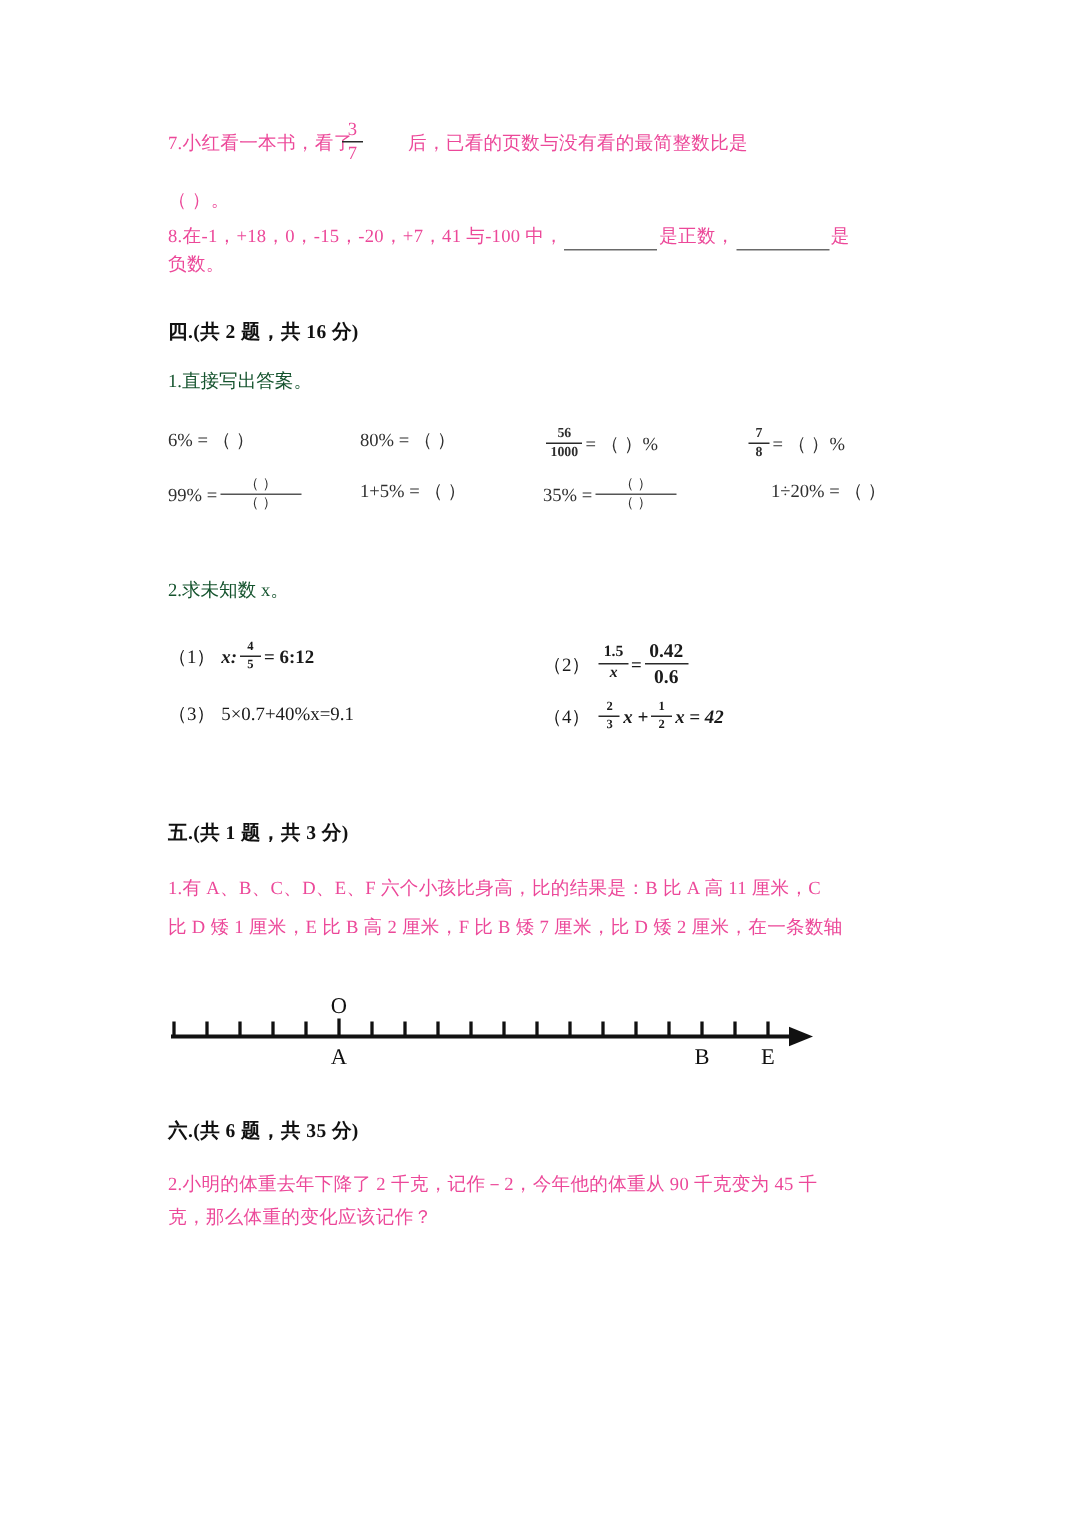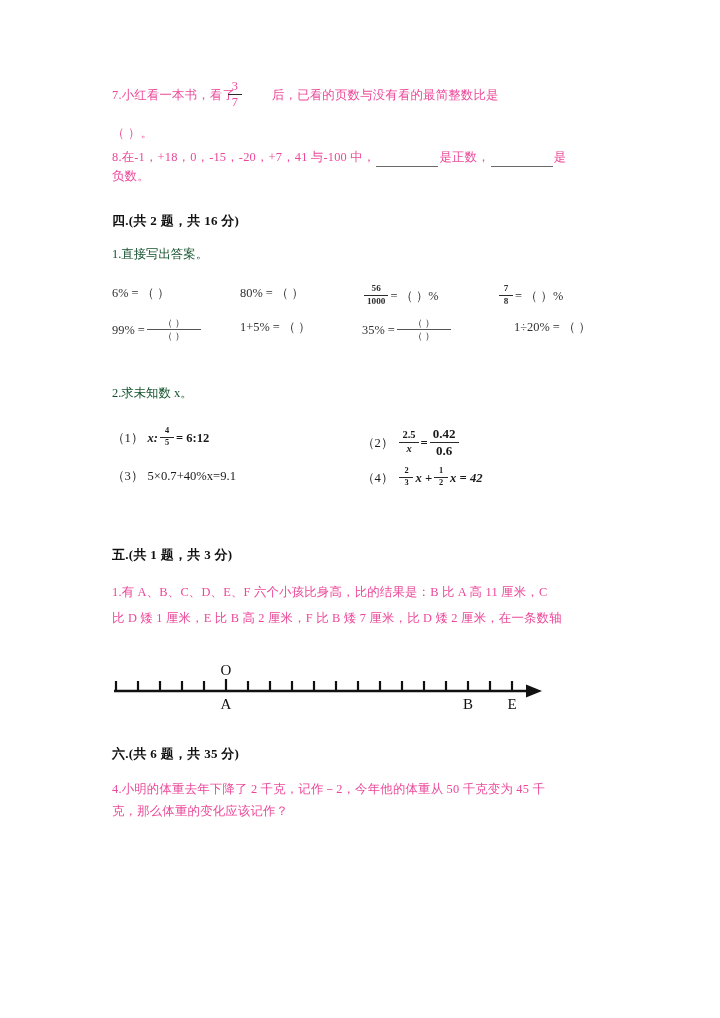--- a/index.html
+++ b/index.html
@@ -208,21 +208,21 @@
       <span class="frac tiny">
         <span class="num">4</span>
         <span class="bar"></span>
         <span class="den">5</span>
       </span>
       <span class="bold-math"> = 6:12</span>
     </span>
     <span class="eq" style="left:250px">
       <span class="lbl">（2）</span>
       <span class="frac sm" style="font-size:10.5px">
-        <span class="num">2.5</span>
+        <span class="num">1.5</span>
         <span class="bar"></span>
         <span class="den ital">x</span>
       </span>
       <span class="bold-math"> = </span>
       <span class="frac sm" style="font-size:13px">
         <span class="num">0.42</span>
         <span class="bar"></span>
         <span class="den">0.6</span>
       </span>
     </span>
@@ -290,18 +290,18 @@
       <text x="362" y="68" font-family="Liberation Serif, serif" font-size="15" text-anchor="middle" fill="#111">B</text>
       <text x="406" y="68" font-family="Liberation Serif, serif" font-size="15" text-anchor="middle" fill="#111">E</text>
     </svg>
   </div>
 
   <div class="gap-c"></div>
 
   <div class="sec-head">六.(共 6 题，共 35 分)</div>
   <div class="gap-b"></div>
   <div class="qline" style="line-height:1.72">
-    <div>4.小明的体重去年下降了 2 千克，记作－2，今年他的体重从 50 千克变为 45 千</div>
+    <div>2.小明的体重去年下降了 2 千克，记作－2，今年他的体重从 90 千克变为 45 千</div>
     <div>克，那么体重的变化应该记作？</div>
   </div>
 
  </div>
 </div>
 
 </body></html>

